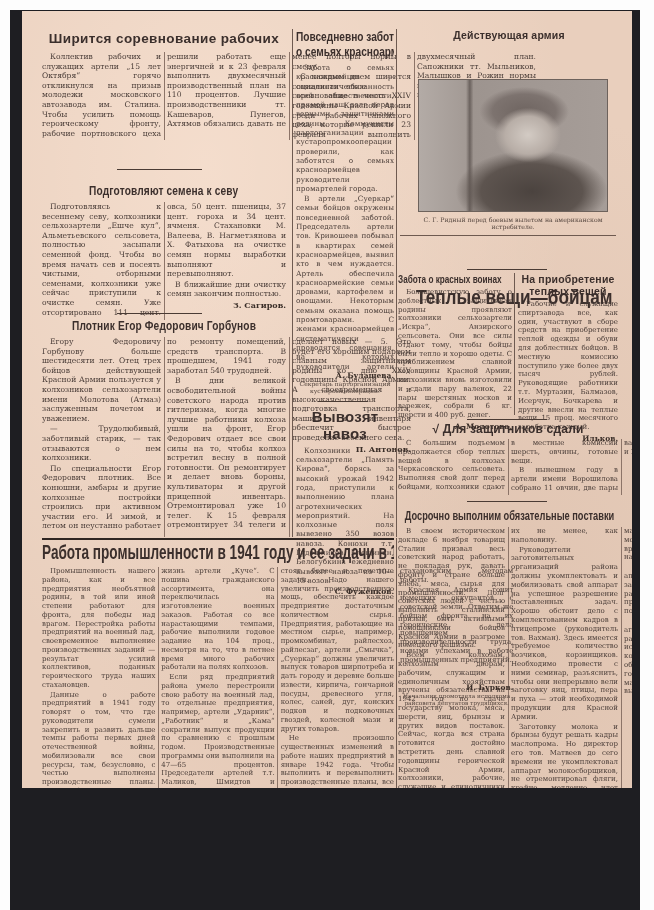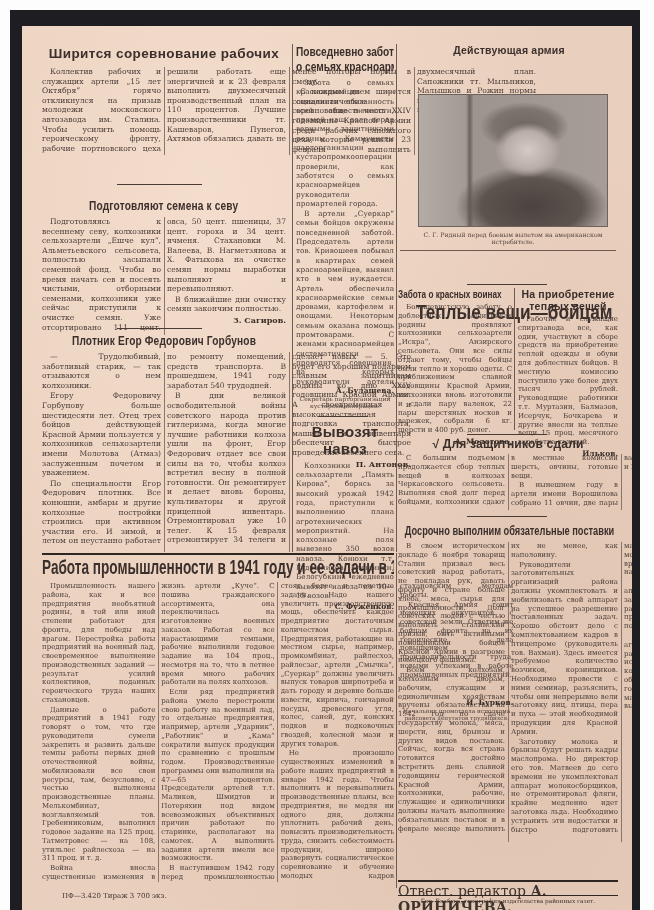--- a/index.html
+++ b/index.html
@@ -1,20 +1,20 @@
 <!DOCTYPE html>
 <html><head>
 <meta charset="utf-8">
 <style>
   * { box-sizing: border-box; margin: 0; padding: 0; }
   html, body { width: 654px; height: 910px; overflow: hidden; background: #fdfdfd; }
   body { position: relative; font-family: "DejaVu Serif", serif; color: #3a2e28; }
   .frame { position: absolute; left: 10px; top: 10px; width: 630px; height: 900px; background: #1e1e22; }
   .paper {
-    position: absolute; left: 22px; top: 26px; width: 610px; height: 885px;
+    position: absolute; left: 22px; top: 11px; width: 610px; height: 777px;
     background: #e9cfbd;
     background-image: radial-gradient(ellipse at 30% 20%, rgba(255,235,220,0.5), transparent 60%),
                       radial-gradient(ellipse at 80% 80%, rgba(210,180,160,0.4), transparent 60%);
     overflow: hidden;
   }
   .abs { position: absolute; }
   .hl { font-family: "Liberation Sans", sans-serif; font-weight: bold; color: #3b2f2c; text-align: center; letter-spacing: 0.2px; }
   .hl-cond { font-family: "Liberation Sans", sans-serif; font-weight: bold; color: #3b2f2c; transform: scaleX(0.78); transform-origin: left center; white-space: nowrap; }
   .txt { font-size: 7.6px; line-height: 9.6px; text-align: justify; color: #4a3d38; hyphens: auto; }
   .txt p { text-indent: 8px; margin-bottom: 1px; }
@@ -58,22 +58,22 @@
       <p>Подготовляясь к весеннему севу, колхозники сельхозартели „Ешче кул“, Альметьевского сельсовета, полностью засыпали семенной фонд. Чтобы во время начать сев и посеять чистыми, отборными семенами, колхозники уже сейчас приступили к очистке семян. Уже отсортировано 111 цент. овса, 50 цент. пшеницы, 37 цент. гороха и 34 цент. ячменя. Стахановки М. Валеева, В. Нагметзянова и Х. Фатыхова на очистке семян нормы выработки выполняют и перевыполняют.</p>
       <p>В ближайшие дни очистку семян закончим полностью.</p>
       <div class="sig">З. Сагиров.</div>
     </div>
   </div>
   <div class="short" style="left:95px;top:302px;width:85px;"></div>
 
   <div class="abs" style="left:20px;top:307px;width:244px;">
     <div class="hl" style="font-size:13px;"><span class="hl-cond" style="display:inline-block;transform-origin:center;">Плотник Егор Федорович Горбунов</span></div>
     <div class="txt cols2" style="margin-top:4px;height:200px;">
+      <p>Егору Федоровичу Горбунову больше шестидесяти лет. Отец трех бойцов действующей Красной Армии пользуется у колхозников сельхозартели имени Молотова (Атмаз) заслуженным почетом и уважением.</p>
       <p>— Трудолюбивый, заботливый старик, — так отзываются о нем колхозники.</p>
-      <p>Егору Федоровичу Горбунову больше шестидесяти лет. Отец трех бойцов действующей Красной Армии пользуется у колхозников сельхозартели имени Молотова (Атмаз) заслуженным почетом и уважением.</p>
       <p>По специальности Егор Федорович плотник. Все конюшни, амбары и другие колхозные постройки строились при активном участии его. И зимой, и летом он неустанно работает по ремонту помещений, средств транспорта. В прошедшем, 1941 году заработал 540 трудодней.</p>
       <p>В дни великой освободительной войны советского народа против гитлеризма, когда многие лучшие работники колхоза ушли на фронт, Егор Федорович отдает все свои силы на то, чтобы колхоз встретил весну в полной готовности. Он ремонтирует и делает вновь бороны, культиваторы и другой прицепной инвентарь. Отремонтировал уже 10 телег. К 15 февраля отремонтирует 34 телеги и сделает новых — 5. Это будет его хорошим подарком славным защитникам родины ко дню XXIV годовщины Красной Армии. А своевременная и высококачественная подготовка транспорта, машин и инвентаря обеспечит быстрое проведение весеннего сева.</p>
       <div class="sig">П. Антонов.</div>
     </div>
   </div>
 
   <div class="vrule" style="left:270px;top:18px;height:508px;"></div>
 
   <div class="abs" style="left:274px;top:18px;width:98px;">
     <div style="overflow:hidden;">

